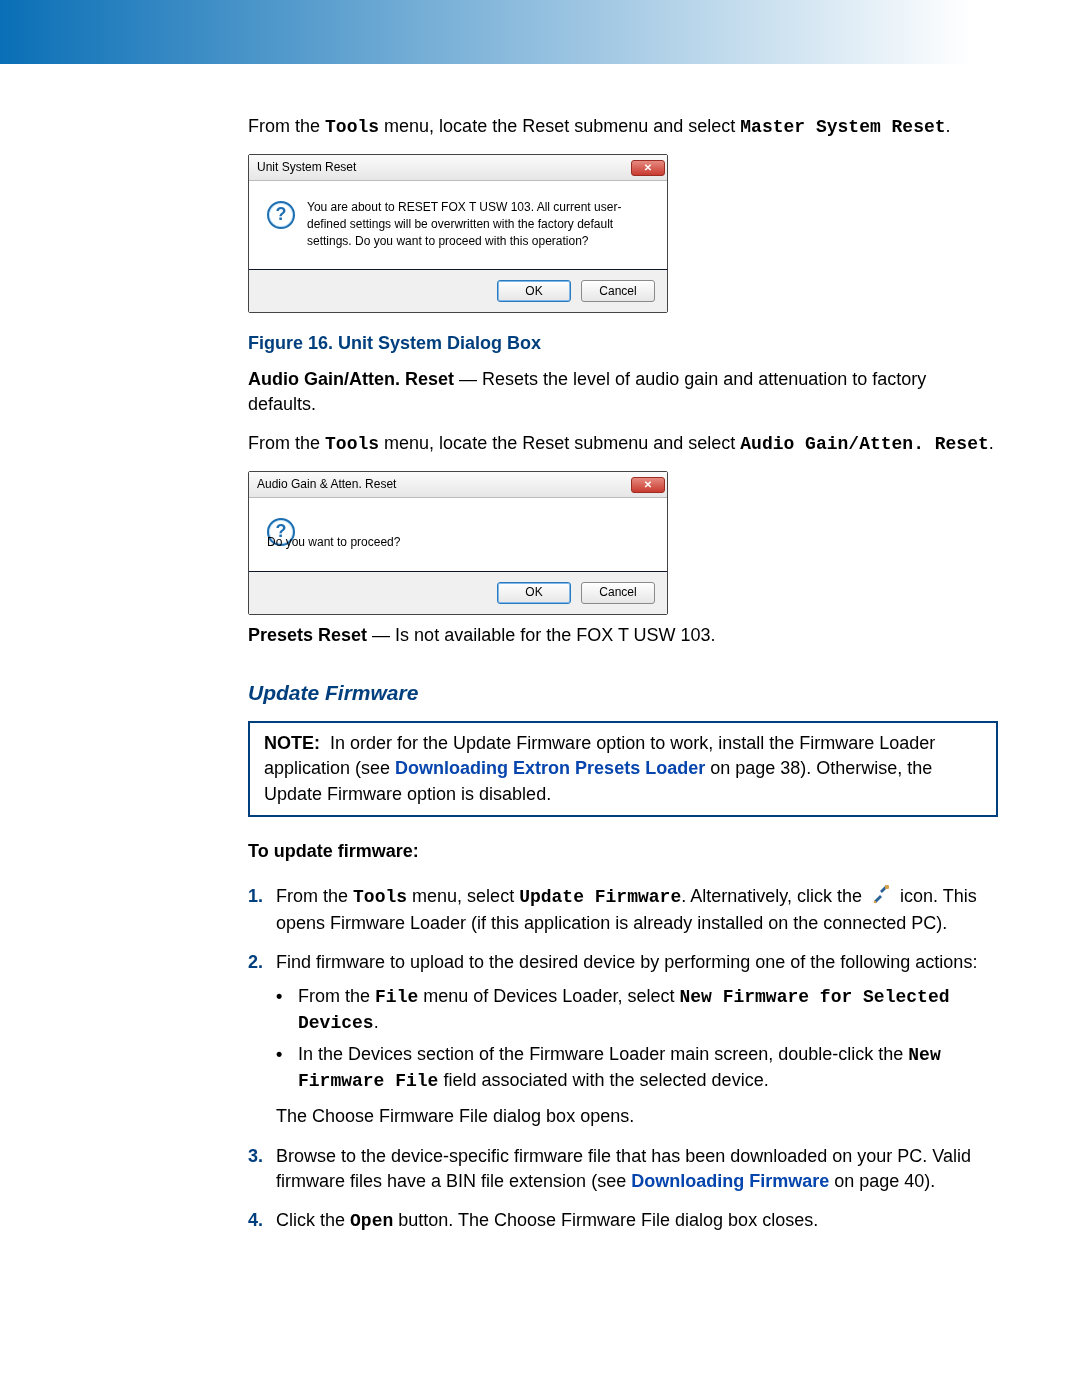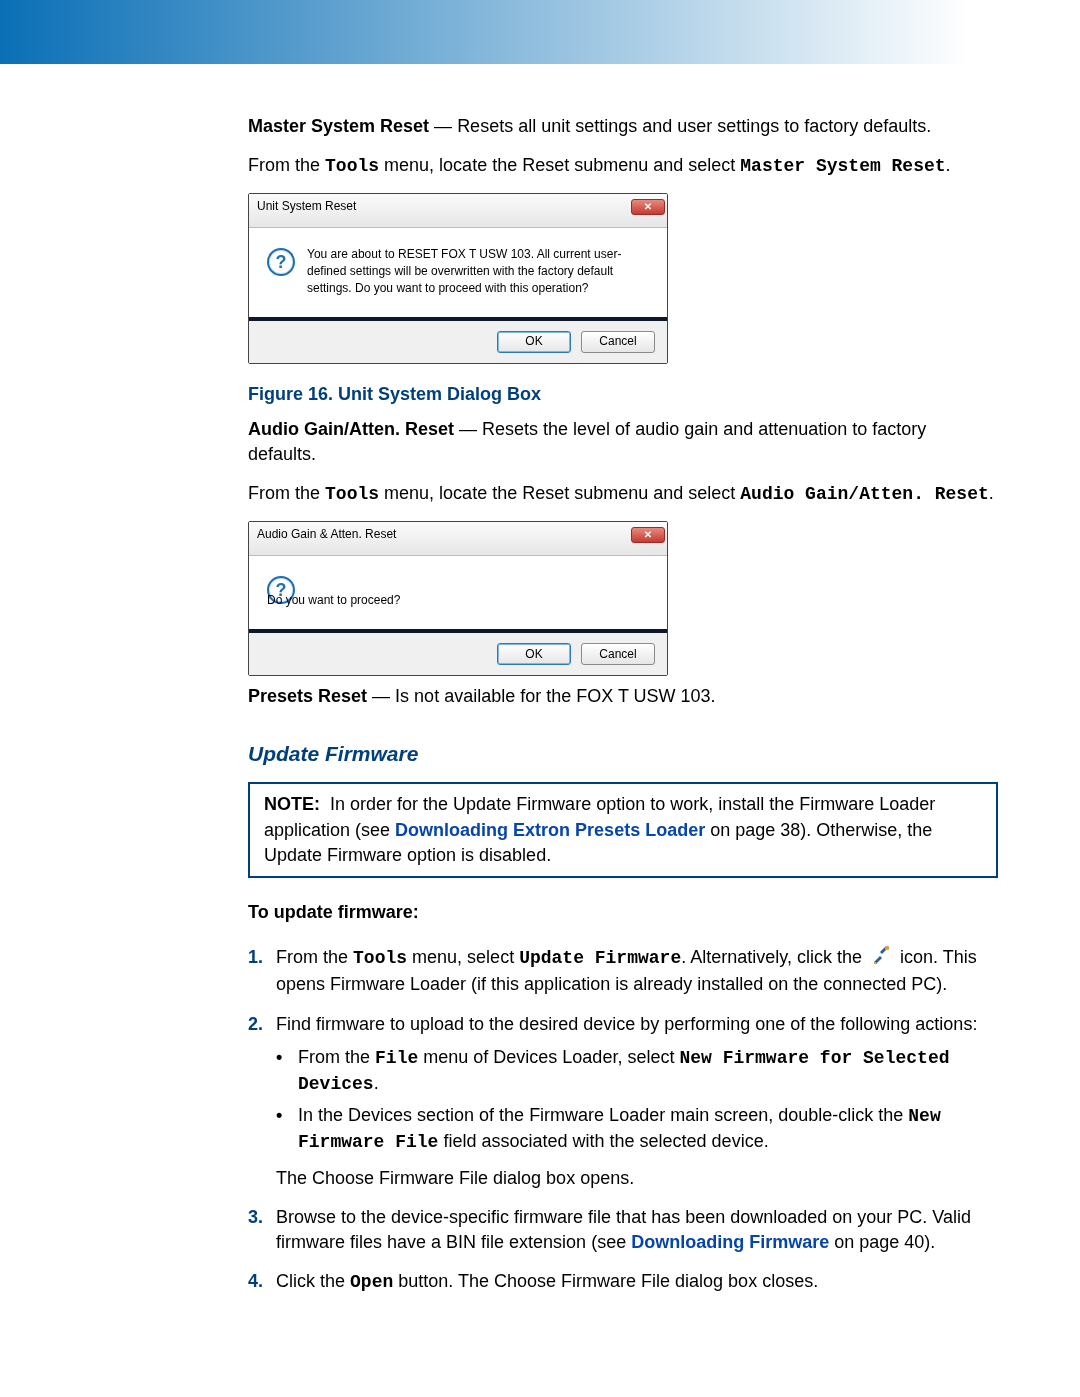--- a/index.html
+++ b/index.html
@@ -59,21 +59,21 @@
     background: #fff;
     margin: 14px 0 0 0;
     border-radius: 2px;
     font-family: "Segoe UI", Tahoma, sans-serif;
     font-size: 12px;
   }
   .dlg-titlebar {
     display: flex;
     justify-content: space-between;
     align-items: center;
-    padding: 4px 2px 12px 8px;
+    padding: 4px 2px 4px 8px;
     background: linear-gradient(to bottom, #fbfbfb, #e6e6e6);
     border-bottom: 1px solid #bbb;
   }
   .dlg-titlebar .ttl { color: #000; }
   .dlg-close {
     background: linear-gradient(to bottom, #e68a7f, #c83a30);
     border: 1px solid #9b2b23;
     border-radius: 3px;
     color: #fff;
     font-size: 10px;
@@ -92,21 +92,21 @@
     font-size: 18px;
     display: flex; align-items: center; justify-content: center;
     margin-right: 12px;
     margin-top: 2px;
     box-shadow: 0 0 0 1px #c6e3f8 inset;
   }
   .dlg-msg { line-height: 1.4; }
   .dlg-btns {
     display: flex; justify-content: flex-end; gap: 10px;
     padding: 10px 12px;
-    border-top: 4px solid #0f172a;
+    border-top: 1px solid #0f172a;
     background: #f0f0f0;
   }
   .dlg-btn {
     width: 74px; height: 22px;
     display: flex; align-items: center; justify-content: center;
     border: 1px solid #8a8a8a;
     border-radius: 3px;
     background: linear-gradient(to bottom, #fff, #e6e6e6);
     font-size: 12px;
   }
@@ -114,25 +114,20 @@
   .dialog.d2 .dlg-body { flex-direction: row; }
   .dialog.d2 .dlg-msg .qline { margin-top: 18px; margin-left: -40px; }
 </style>
 </head>
 <body>
 
 <div class="topbar"></div>
 
 <div class="content">
 
-  <div class="para">
-    <span class="b">Master System Reset</span>
-    <span>—</span>
-    <span>Resets all unit settings and user settings to factory defaults.</span>
-  </div>
 
   <div class="para">
     <span>From the</span>
     <span class="mono">Tools</span>
     <span>menu, locate the Reset submenu and select</span>
     <span class="mono">Master System Reset</span><span>.</span>
   </div>
 
   <div class="dialog">
     <div class="dlg-titlebar">

